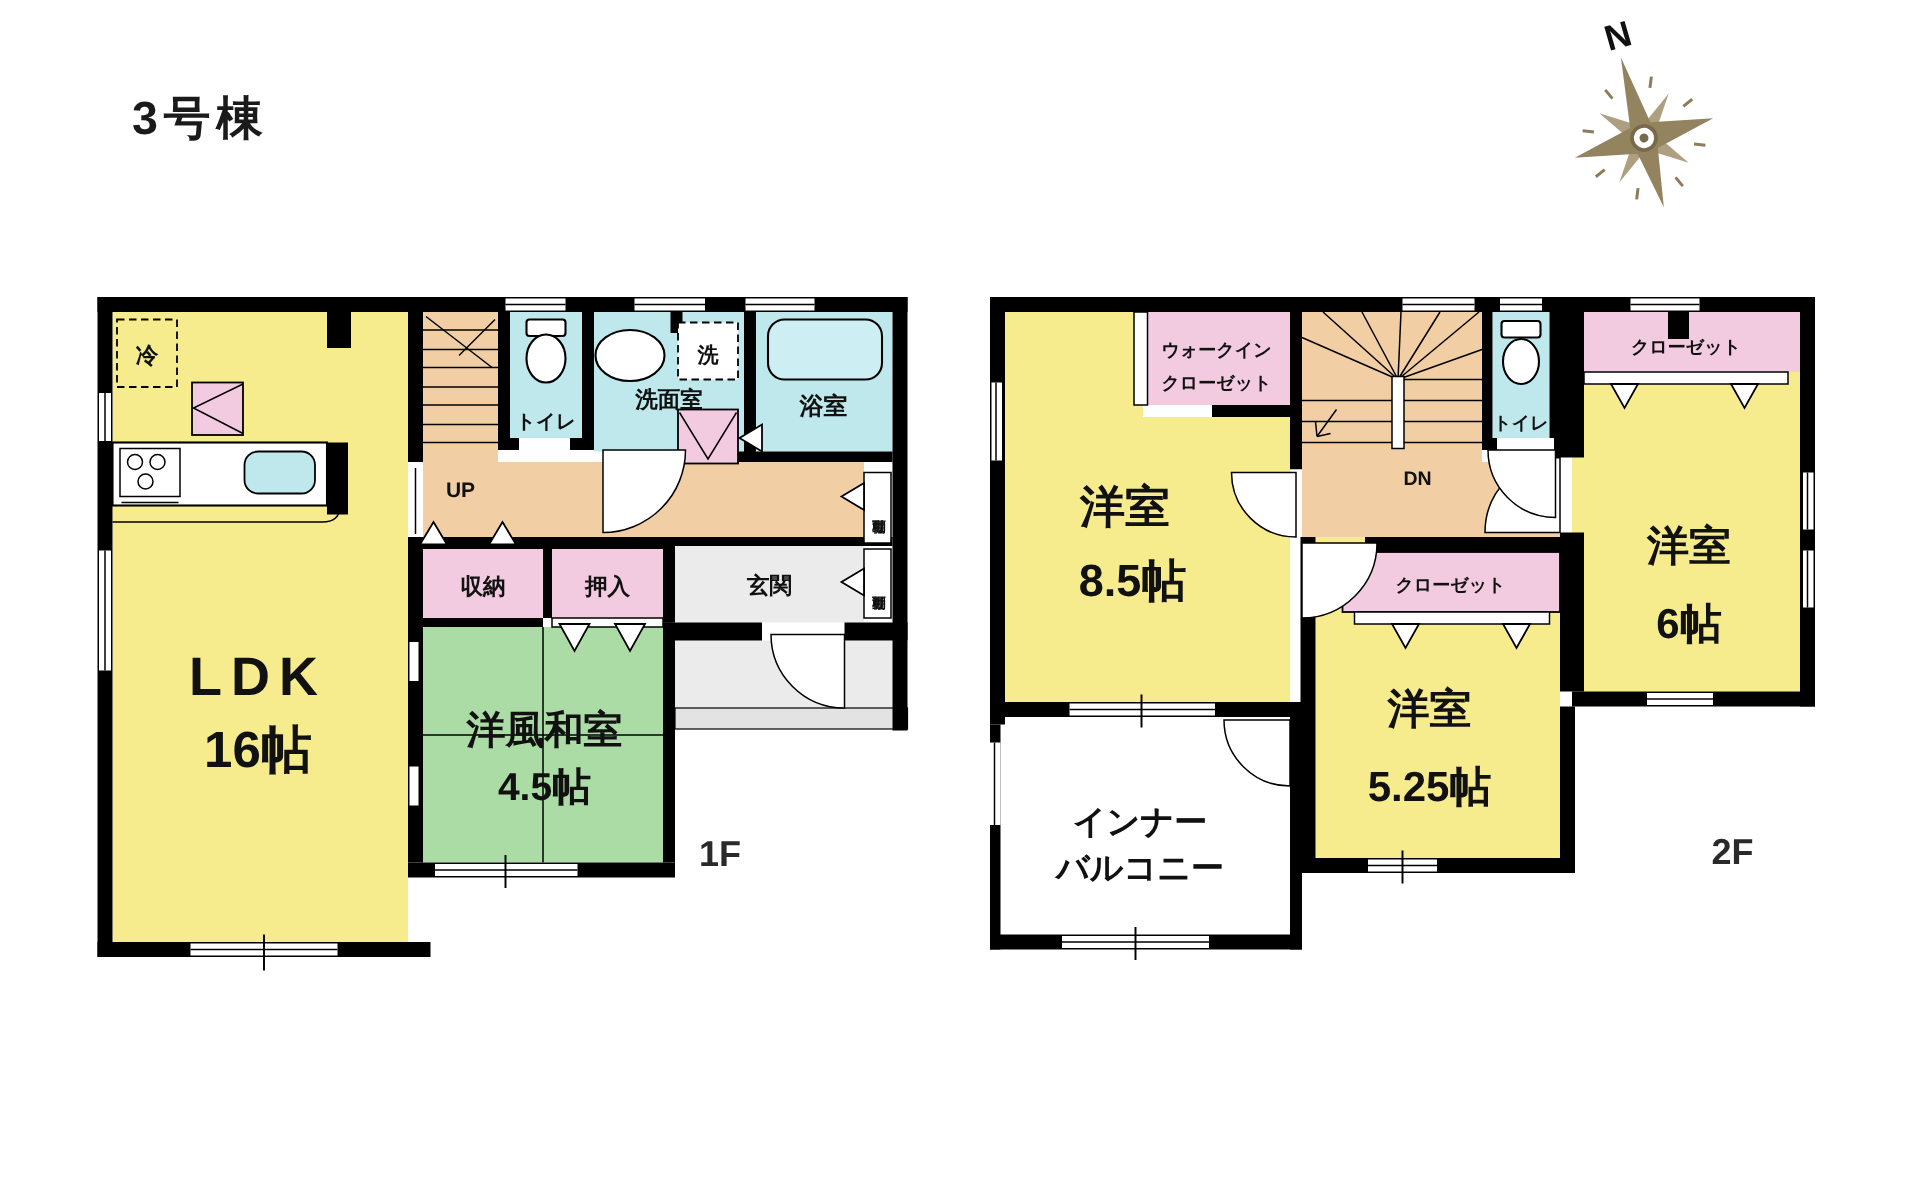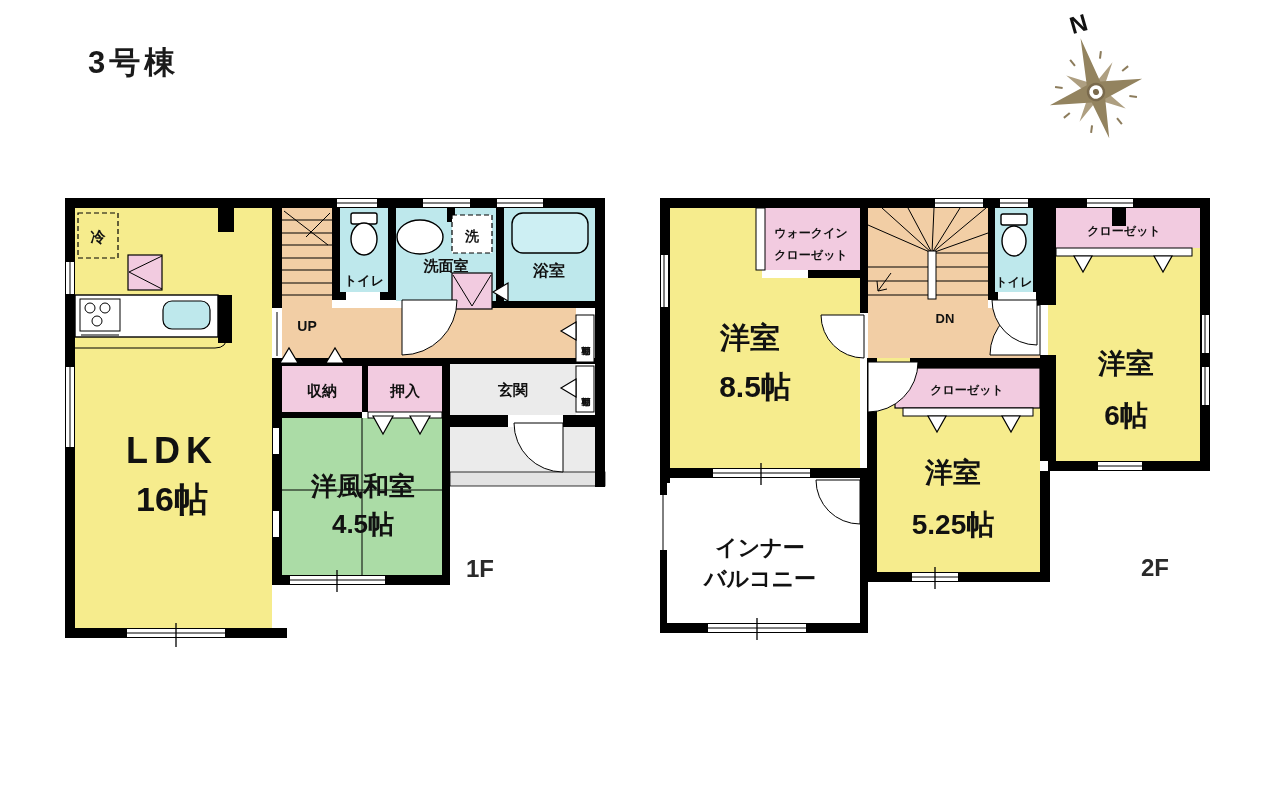--- a/index.html
+++ b/index.html
@@ -1,18 +1,18 @@
 <!DOCTYPE html>
 <html><head>
 <meta charset="utf-8">
 <style>
   html,body{margin:0;padding:0;background:#fff;}
   #page{position:relative;width:1280px;height:796px;background:#ffffff;overflow:hidden;
         font-family:"Liberation Sans","DejaVu Sans",sans-serif;}
-  #title{position:absolute;left:88px;top:42px;font-size:31px;font-weight:600;color:#1a1a1a;letter-spacing:4px;}
+  #title{position:absolute;left:88px;top:58px;font-size:31px;font-weight:600;color:#1a1a1a;letter-spacing:4px;}
   svg{position:absolute;}
   .wall{fill:#000;}
   .r-yellow{fill:#F6EC8D;}
   .r-green{fill:#ABDCA6;}
   .r-pink{fill:#F2CBE0;}
   .r-blue{fill:#BEE8EC;}
   .r-orange{fill:#F2CEA5;}
   .r-gray{fill:#EBEBEB;}
   .r-porch{fill:#E3E3E3;stroke:#000;stroke-width:0.8;}
   .r-white{fill:#fff;}

